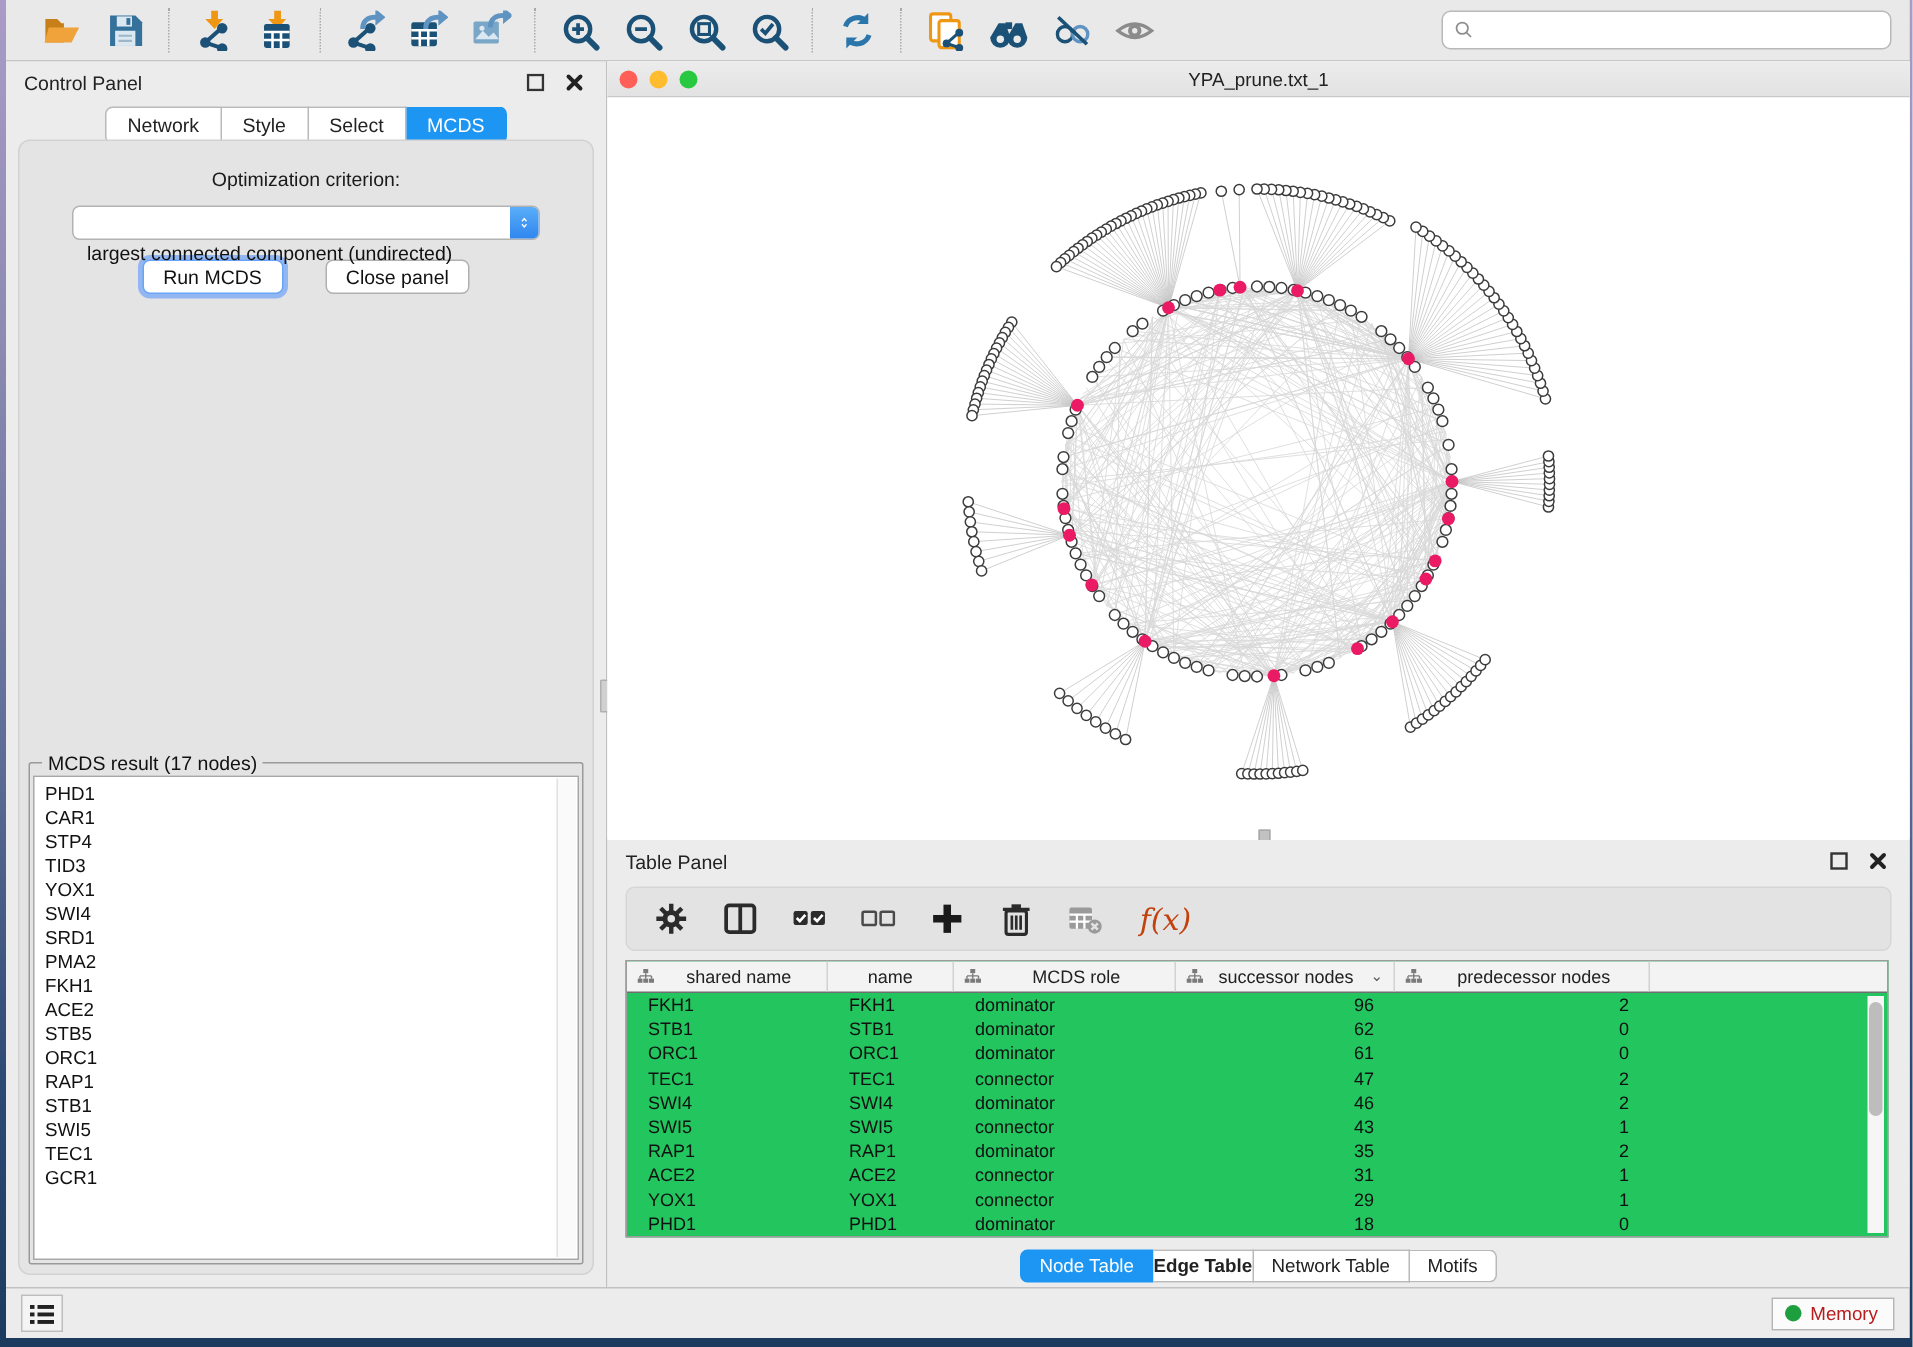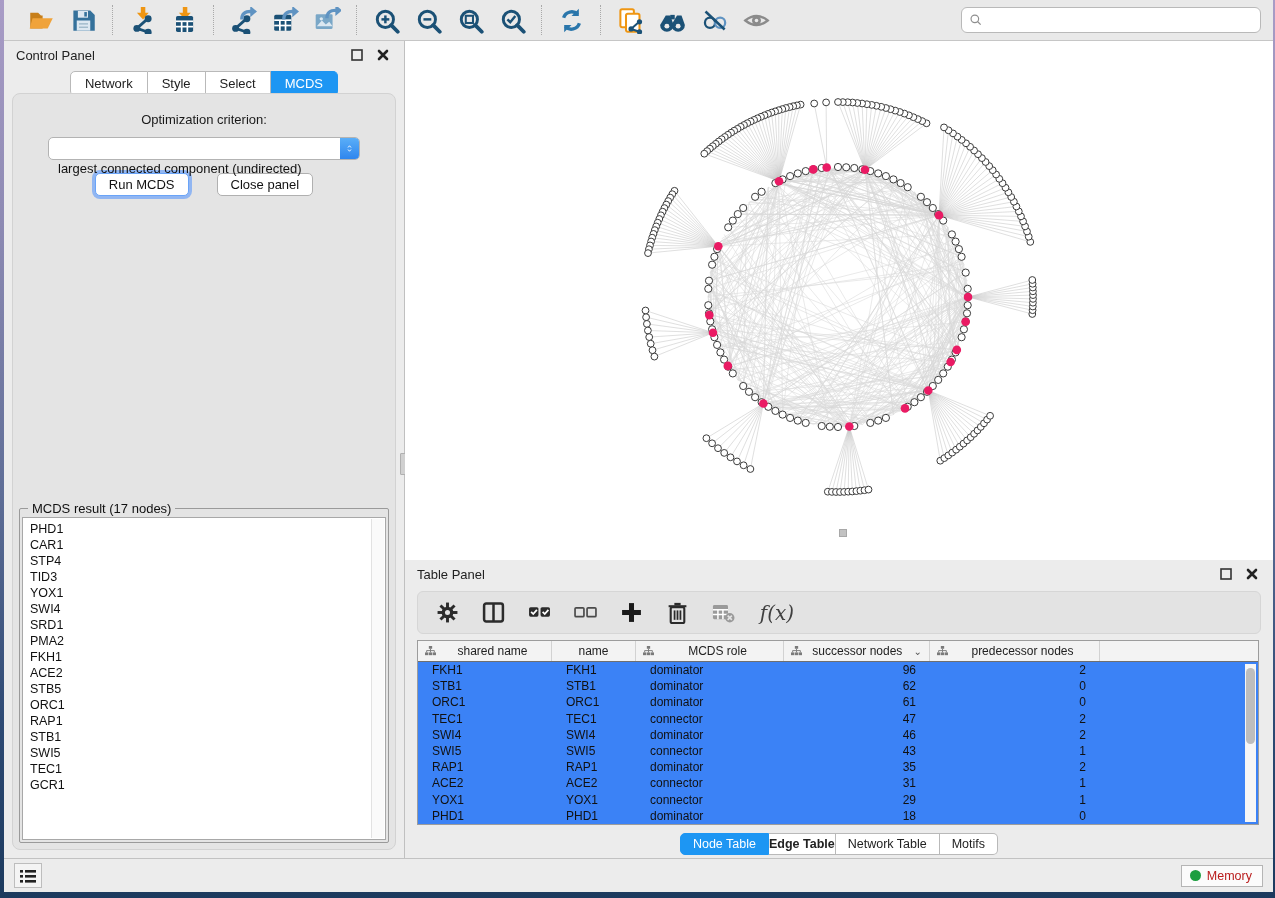--- a/index.html
+++ b/index.html
@@ -66,22 +66,22 @@
   .h-grip { position:absolute; left:50%; bottom:-2px; width:8px; height:8px; background:#c2c2c2; border:1px solid #a8a8a8; }
   .v-split-grip { position:absolute; left:-5px; top:412px; width:9px; height:22px; background:#d0d0d0;
     border:1px solid #b0b0b0; border-radius:1px; }
 
   
   .table-panel { position:absolute; left:0; right:0; top:519px; bottom:0; background:#ececec; }
   .tp-toolbar { position:absolute; left:12px; right:12px; top:31px; height:43px; background:#e3e3e3;
     border:1px solid #d6d6d6; border-radius:6px; display:flex; align-items:center; gap:20px; padding:0 16px; }
   .tp-btn { width:26px; height:26px; display:flex; align-items:center; justify-content:center; }
   .tp-btn svg { width:23px; height:23px; }
-  .tp-fx { font-family:"DejaVu Serif", serif; font-style:italic; font-size:20px; color:#404040; }
-  .grid-table { position:absolute; left:12px; right:14px; top:80px; height:185px; background:#3b82f6; border:1px solid #9c9c9c; }
+  .tp-fx { font-family:"DejaVu Serif", serif; font-style:italic; font-size:20px; color:#c2410c; }
+  .grid-table { position:absolute; left:12px; right:14px; top:80px; height:185px; background:#22c55e; border:1px solid #9c9c9c; }
   .gt-header { display:flex; height:21px; background:#f3f3f3; border-bottom:1.5px solid #6f6f6f; }
   .gt-hcell { display:flex; align-items:center; font-size:12px; color:#222; border-right:1px solid #d2d2d2;
     padding:0 4px; position:relative; }
   .gt-hcell .hicon { margin:0 2px 0 3px; flex:none; }
   .gt-hcell .hlabel { flex:1; text-align:center; }
   .gt-hcell .chev { font-size:10px; color:#555; margin:0 3px; }
   .gt-body { position:relative; }
   .gt-row { display:flex; height:16.2px; align-items:center; font-size:12px; color:#111; }
   .gt-cell { padding:0 14px; overflow:hidden; white-space:nowrap; }
   .gt-cell.num { text-align:right; }
@@ -359,20 +359,28 @@
             <div class="result-scroll"></div>
           </div>
         </div>
       </div>
     </div>
 
     <div class="right-col">
       <div class="v-split-grip"></div>
 
       <div class="network-window">
+        <div class="net-titlebar">
+          <span class="net-title">YPA_prune.txt_1</span>
+          <span class="traffic" id="traffic-lights">
+              <span class="light" style="background: rgb(255, 95, 87);"></span>
+              <span class="light" style="background: rgb(254, 188, 46);"></span>
+              <span class="light" style="background: rgb(40, 200, 64);"></span>
+            </span>
+        </div>
         <div class="network-canvas">
           <svg id="network-svg" width="868" height="494">
               <g stroke="#7f7f7f" stroke-width="0.55" opacity="0.30">
                 <line x1="374.0" y1="140.2" x2="327.8" y2="332.4"></line>
                 <line x1="374.0" y1="140.2" x2="312.1" y2="208.1"></line>
                 <line x1="374.0" y1="140.2" x2="363.3" y2="365.8"></line>
                 <line x1="374.0" y1="140.2" x2="495.6" y2="142.1"></line>
                 <line x1="374.0" y1="140.2" x2="304.0" y2="272.3"></line>
                 <line x1="374.0" y1="140.2" x2="416.7" y2="127.0"></line>
                 <line x1="374.0" y1="140.2" x2="338.2" y2="345.0"></line>

